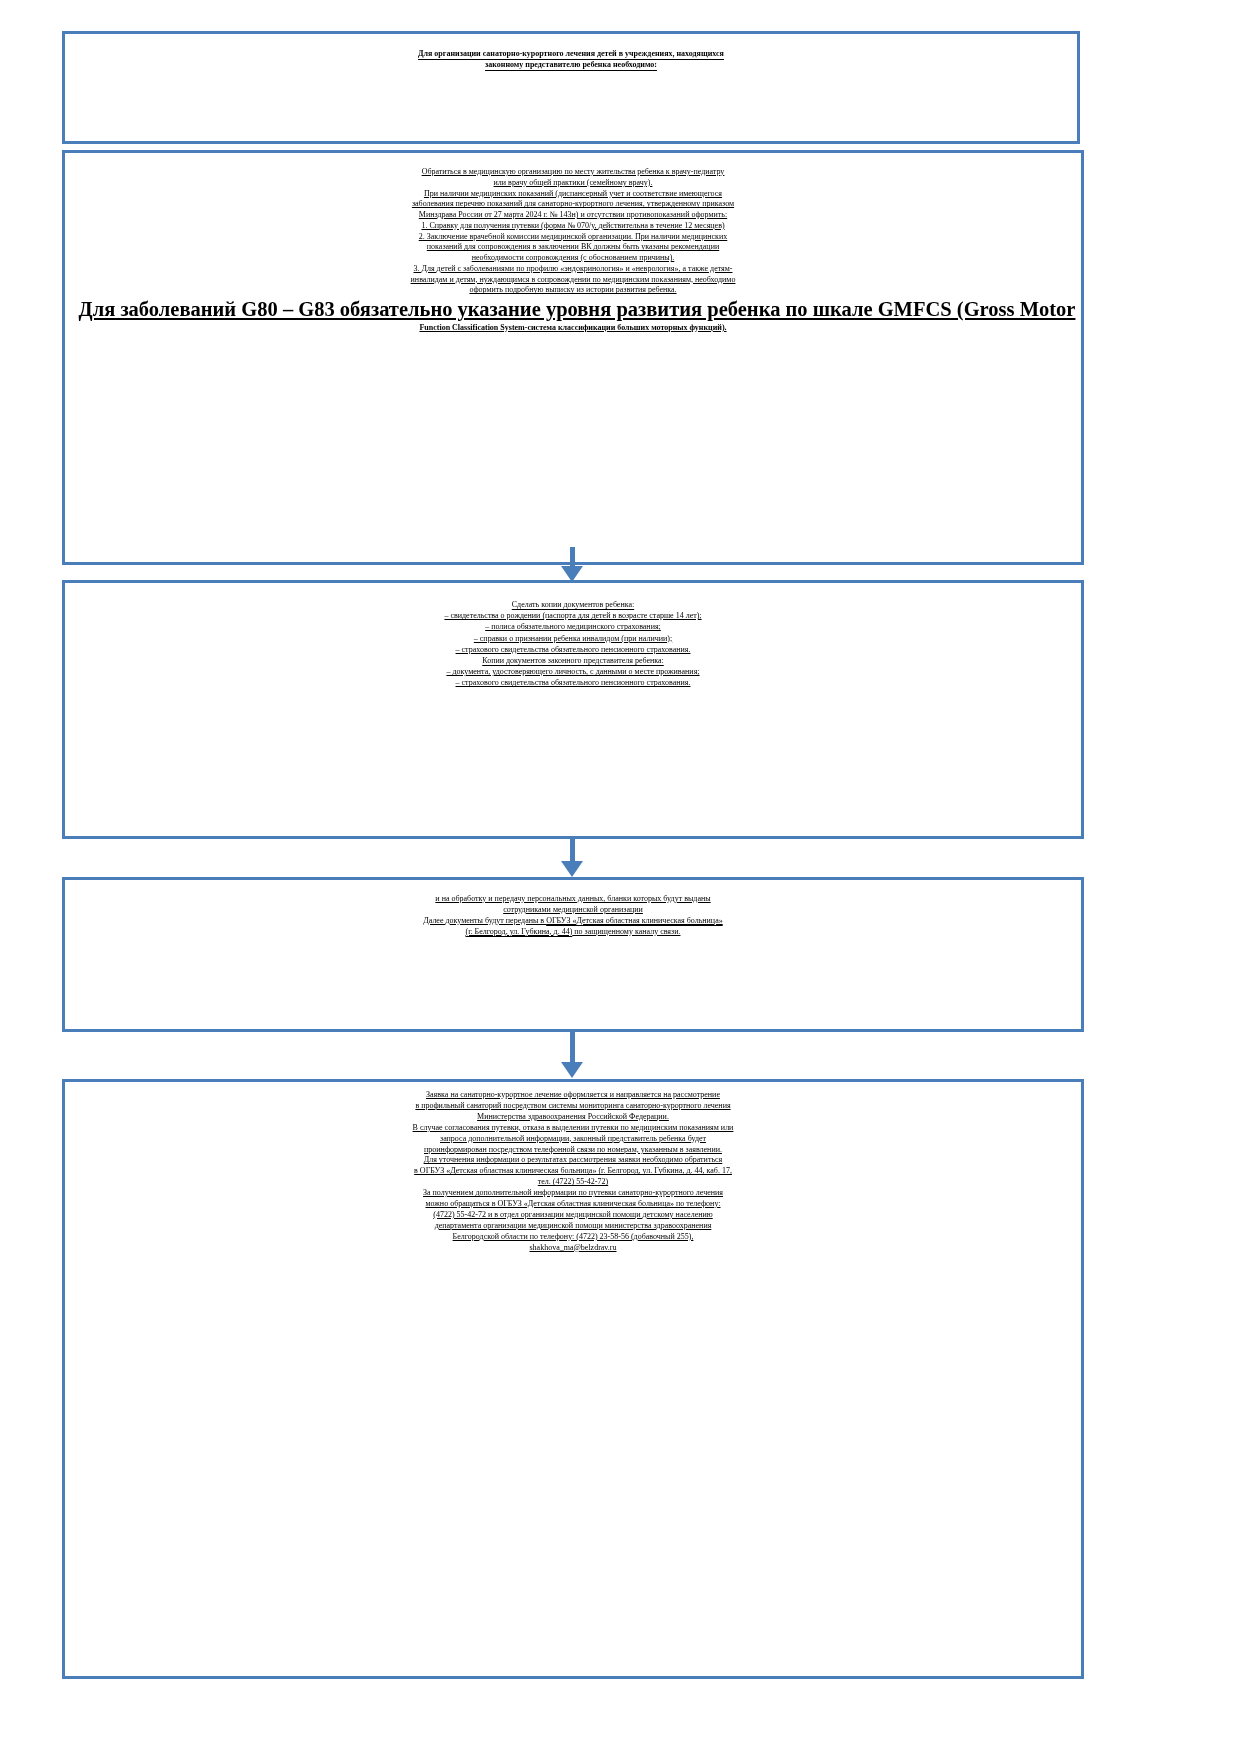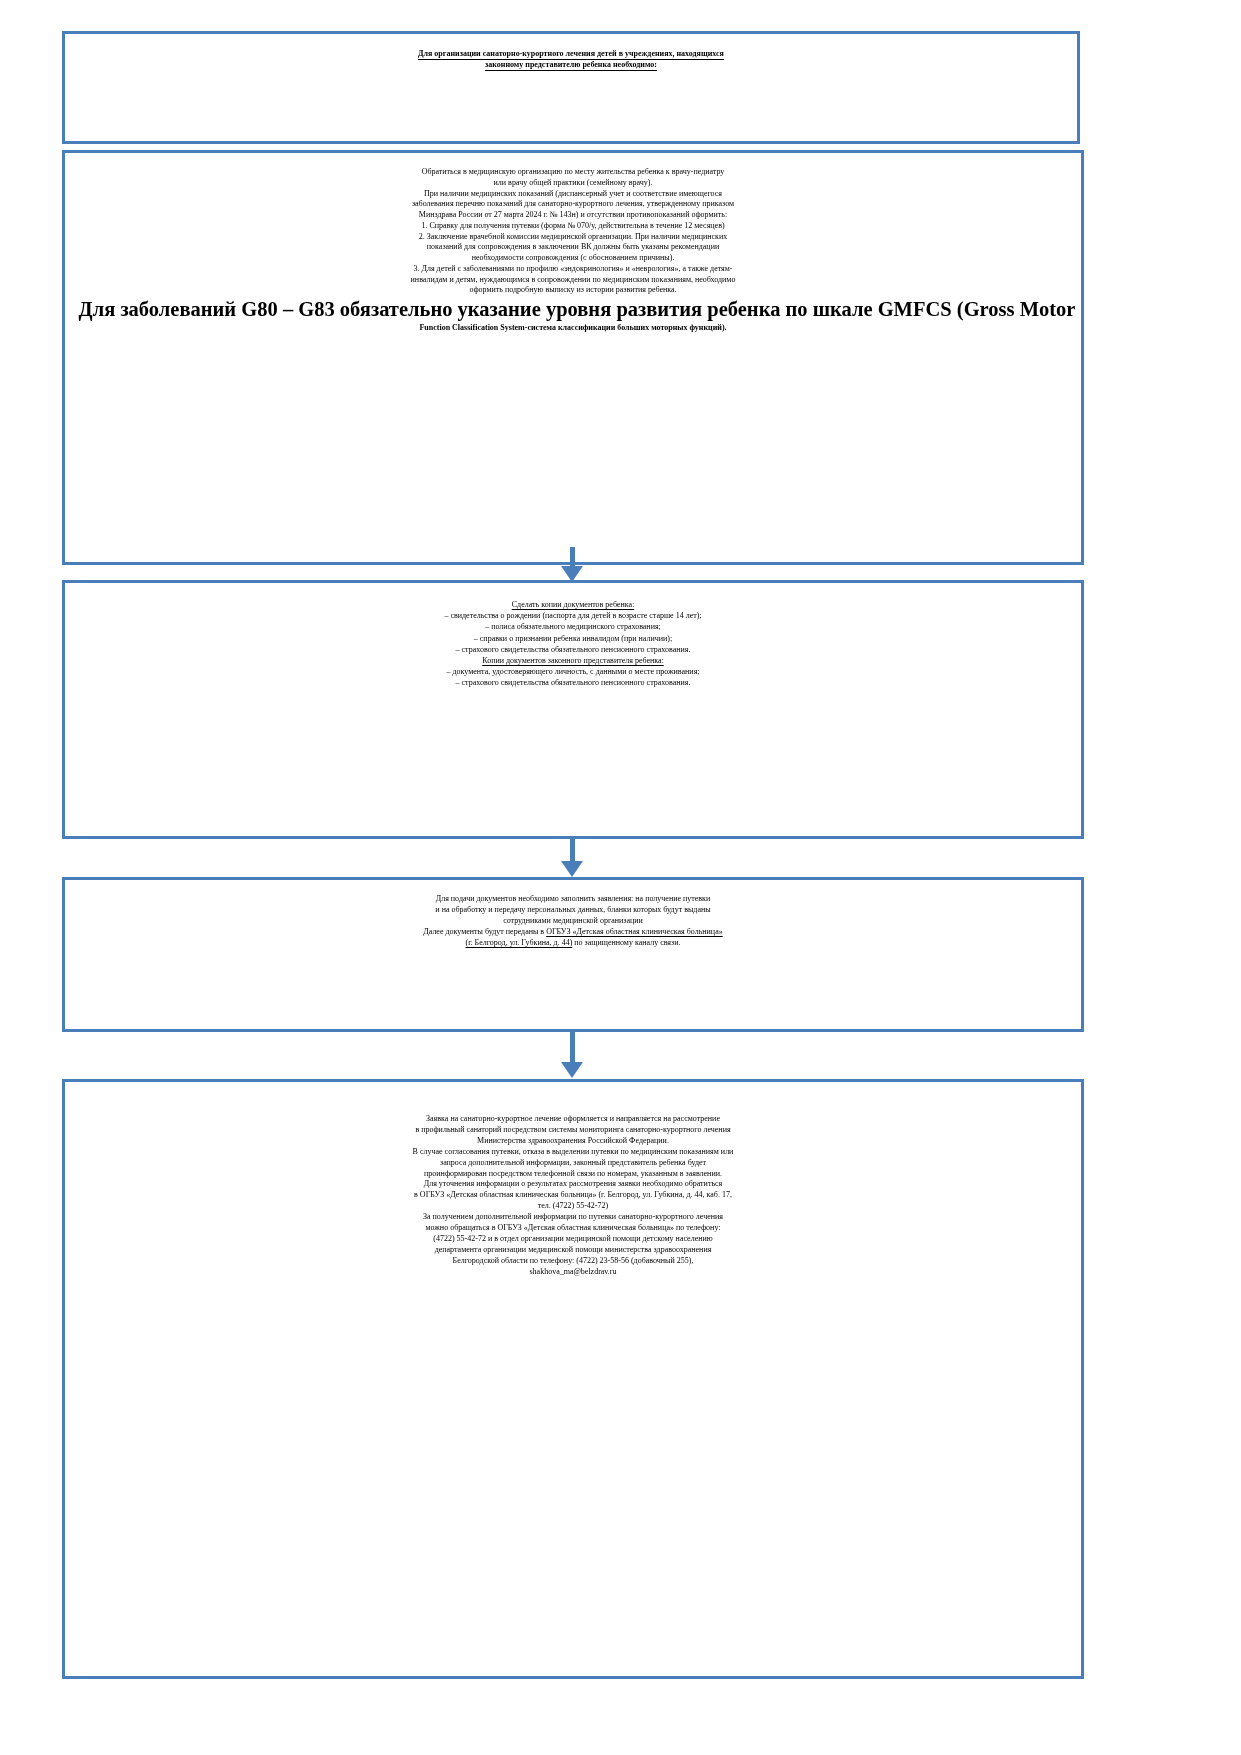--- a/index.html
+++ b/index.html
@@ -31,20 +31,21 @@
     border: 3px solid #4a7ebb;
     background: #ffffff;
     text-align: center;
   }
 
   .box .line {
     display: block;
     white-space: nowrap;
     line-height: 1.30;
     font-size: 21.5px;
+    text-decoration: underline;
   }
 
   .u   { text-decoration: underline; text-underline-offset: 2px; }
 
   
   #box-header {
     left: 62px;
     top: 31px;
     width: 1018px;
     height: 113px;
@@ -97,21 +98,21 @@
     padding-top: 14px;
   }
   #box-apply .line { line-height: 1.36; }
 
   
   #box-final {
     left: 62px;
     top: 1079px;
     width: 1022px;
     height: 600px;
-    padding-top: 32px;
+    padding-top: 8px;
   }
   #box-final .line { line-height: 1.365; }
 
   
   .arrow {
     position: absolute;
     width: 30px;
     overflow: visible;
   }
   .arrow .shaft {
@@ -186,21 +187,20 @@
     <span class="line" style="font-size: 8px;">–   документа, удостоверяющего личность, с данными о месте проживания;</span>
     <span class="line" style="font-size: 8px;">–   страхового свидетельства обязательного пенсионного страхования.</span>
   </div>
 
   <div class="arrow" id="arrow-2">
     <div class="shaft"></div>
     <div class="head"></div>
   </div>
 
   <div class="box" id="box-apply">
-    <span class="line" style="font-size: 8px;">Для подачи документов необходимо заполнить  заявления: на получение путевки</span>
     <span class="line" style="font-size: 8px;">и на обработку и передачу  персональных данных, бланки которых будут выданы</span>
     <span class="line" style="font-size: 8px;">сотрудниками медицинской организации</span>
     <span class="line" style="font-size: 8px;"><span>Далее документы будут переданы в </span><span class="u"> ОГБУЗ «Детская областная клиническая больница»</span></span>
     <span class="line" style="font-size: 8px;"><span class="u">(г. Белгород, ул. Губкина, д. 44)</span><span> по защищенному каналу связи.</span></span>
   </div>
 
   <div class="arrow" id="arrow-3">
     <div class="shaft"></div>
     <div class="head"></div>
   </div>

